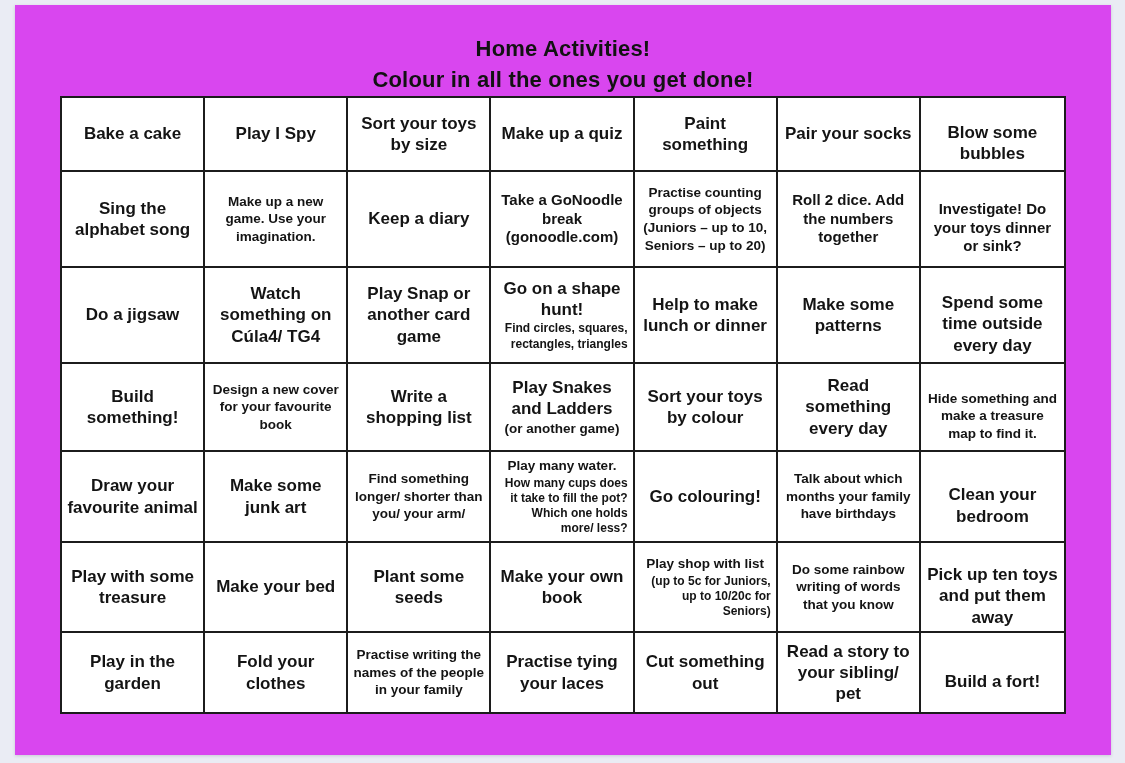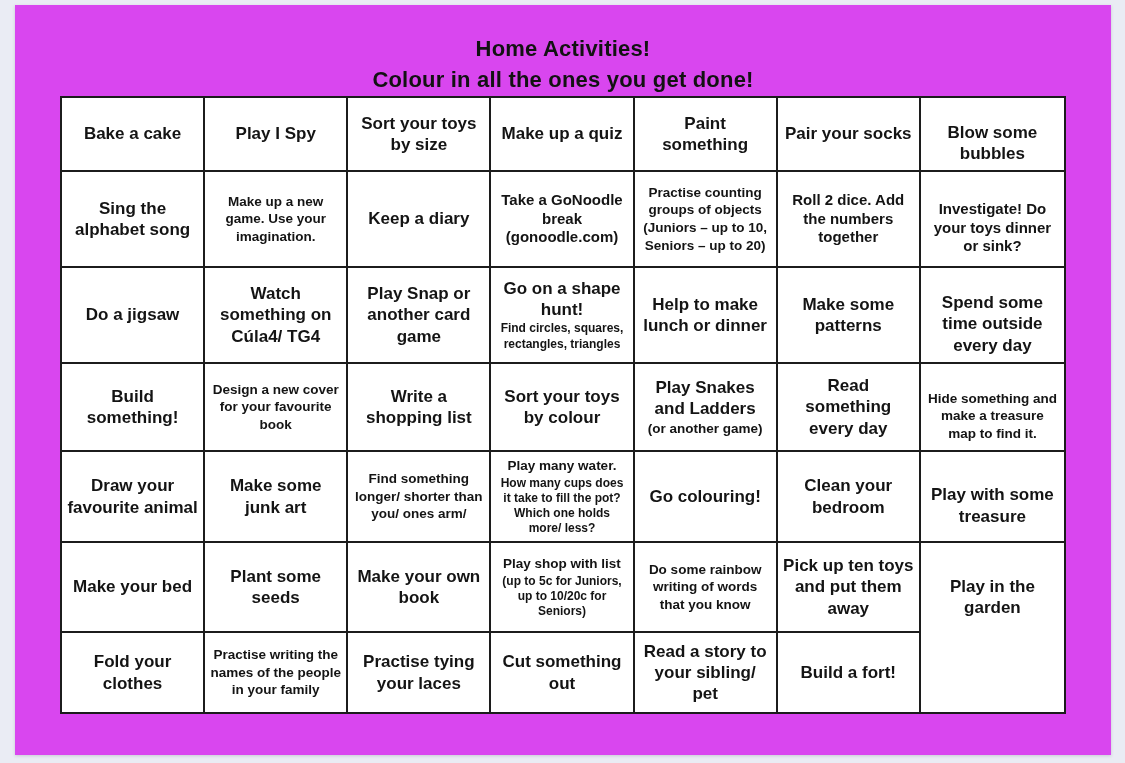--- a/index.html
+++ b/index.html
@@ -56,21 +56,21 @@
     color: #141414;
     font-weight: 700;
     overflow: hidden;
   }
   .cell:nth-child(7n) { border-right: none; margin-top: 18px; }
   .cell:nth-last-child(-n+7) { border-bottom: none; }
   .t-lg { font-size: 17px;   line-height: 1.24; }
   .t-md { font-size: 15px; line-height: 1.26; }
   .t-sm { font-size: 13.5px; line-height: 1.3;  }
   .t-xs { font-size: 12px;   line-height: 1.26; }
-  .sub { margin-top: 1px; }
+  .sub { margin-top: 1px; text-align: right; }
 </style>
 </head>
 <body>
 
 <div class="canvas">
   <div class="page">
     <div class="title-block">
       <div class="title-line">Home Activities!</div>
       <div class="title-line">Colour in all the ones you get done!</div>
     </div>
@@ -142,47 +142,50 @@
         <div class="cell">
           <span class="main t-lg">Build something!</span>
         </div>
         <div class="cell">
           <span class="main t-sm">Design a new cover for your favourite book</span>
         </div>
         <div class="cell">
           <span class="main t-lg">Write a shopping list</span>
         </div>
         <div class="cell">
-          <span class="main t-lg">Sort your toys by colour</span>
-        </div>
-        <div class="cell">
           <span class="main t-lg">Play Snakes and Ladders</span>
           <span class="sub t-sm">(or another game)</span>
         </div>
         <div class="cell">
+          <span class="main t-lg">Sort your toys by colour</span>
+        </div>
+        <div class="cell">
           <span class="main t-lg">Read something every day</span>
         </div>
         <div class="cell">
           <span class="main t-sm">Hide something and make a treasure map to find it.</span>
         </div>
         <div class="cell">
           <span class="main t-lg">Draw your favourite animal</span>
         </div>
         <div class="cell">
           <span class="main t-lg">Make some junk art</span>
         </div>
         <div class="cell">
-          <span class="main t-sm">Find something longer/ shorter than you/ ones arm/</span>
+          <span class="main t-sm">Find something longer/ shorter than you/ your arm/</span>
         </div>
         <div class="cell">
           <span class="main t-sm">Play many water.</span>
           <span class="sub t-xs">How many cups does it take to fill the pot? Which one holds more/ less?</span>
         </div>
         <div class="cell">
           <span class="main t-lg">Go colouring!</span>
+        </div>
+        <div class="cell">
+          <span class="main t-sm">Talk about which months your family have birthdays</span>
         </div>
         <div class="cell">
           <span class="main t-lg">Clean your bedroom</span>
         </div>
         <div class="cell">
           <span class="main t-lg">Play with some treasure</span>
         </div>
         <div class="cell">
           <span class="main t-lg">Make your bed</span>
         </div>

